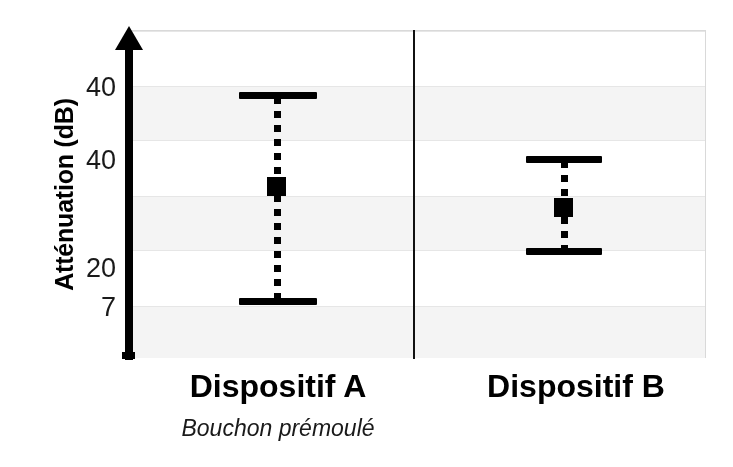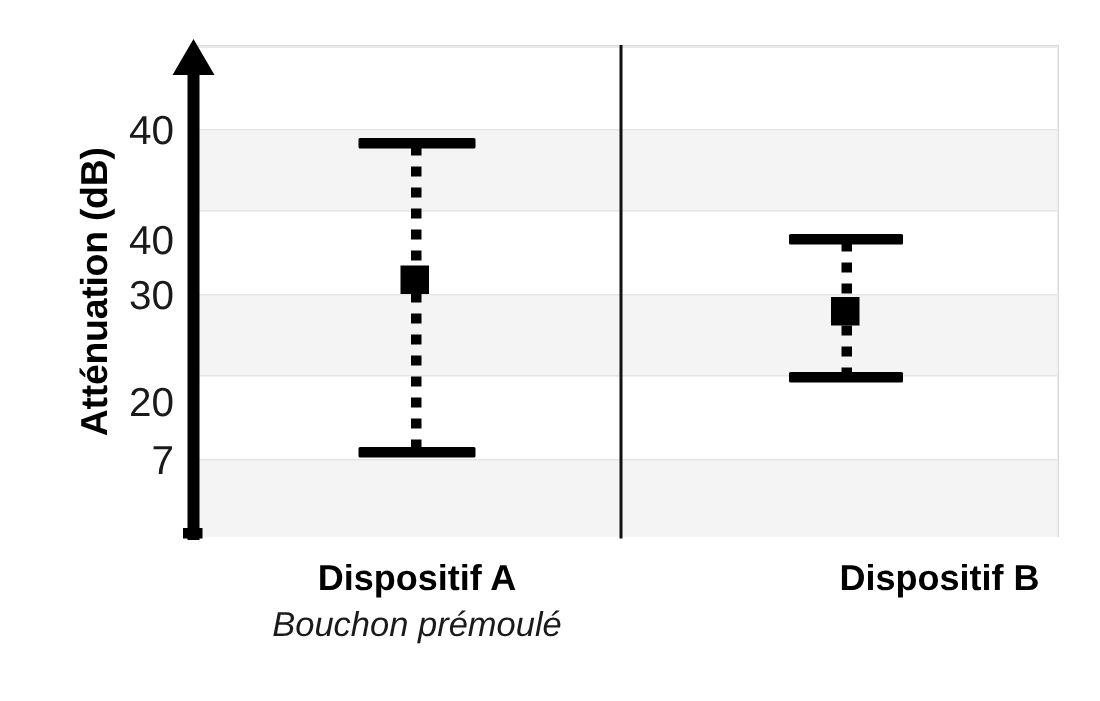--- a/index.html
+++ b/index.html
@@ -134,32 +134,33 @@
     background: #000;
   }
 
   
   .cat-label {
     position: absolute;
     text-align: center;
     width: 280px;
   }
   .cat-name {
-    font-size: 24px;
+    font-size: 32px;
     font-weight: bold;
     line-height: 30px;
     color: #000;
     display: block;
   }
   .cat-sub {
     font-size: 23px;
     font-style: italic;
     line-height: 30px;
     color: #1a1a1a;
     display: block;
+    margin-top: 12px;
   }
 </style>
 </head>
 <body>
 
 <div id="figure">
 
   <div class="y-axis-title">Atténuation (dB)</div>
 
   <div class="plot-area">
@@ -168,21 +169,20 @@
     <div class="band" style="top:275px; height:53px;"></div>
     <div class="band" style="top:0px;   height:0px; border-bottom:none;"></div>
   </div>
 
   <div class="y-axis-arrow"></div>
   <div class="y-axis-line"></div>
   <div class="y-axis-foot"></div>
 
   <div class="tick-label" style="top:74px;">40</div>
   <div class="tick-label" style="top:147px;">40</div>
-  <div class="tick-label" style="top:184px;">30</div>
   <div class="tick-label" style="top:255px;">20</div>
   <div class="tick-label" style="top:294px;">7</div>
 
   <div class="group-separator"></div>
 
   <div class="errorbar">
     <div class="cap" style="left:239px; top:92px;  width:78px;"></div>
     <div class="whisker" style="left:274px; top:97px;  height:205px;"></div>
     <div class="mean-marker" style="left:267px; top:177px; width:19px; height:19px;"></div>
     <div class="cap" style="left:239px; top:298px; width:78px;"></div>
@@ -193,17 +193,17 @@
     <div class="whisker" style="left:561px; top:161px; height:91px;"></div>
     <div class="mean-marker" style="left:554px; top:198px; width:19px; height:19px;"></div>
     <div class="cap" style="left:526px; top:248px; width:76px;"></div>
   </div>
 
   <div class="cat-label" style="left:138px; top:371px;">
     <span class="cat-name">Dispositif A</span>
     <span class="cat-sub">Bouchon prémoulé</span>
   </div>
 
-  <div class="cat-label" style="left:413px; top:371px;text-align:right;">
+  <div class="cat-label" style="left:436px; top:371px;">
     <span class="cat-name">Dispositif B</span>
   </div>
 
 </div>
 
 </body></html>

